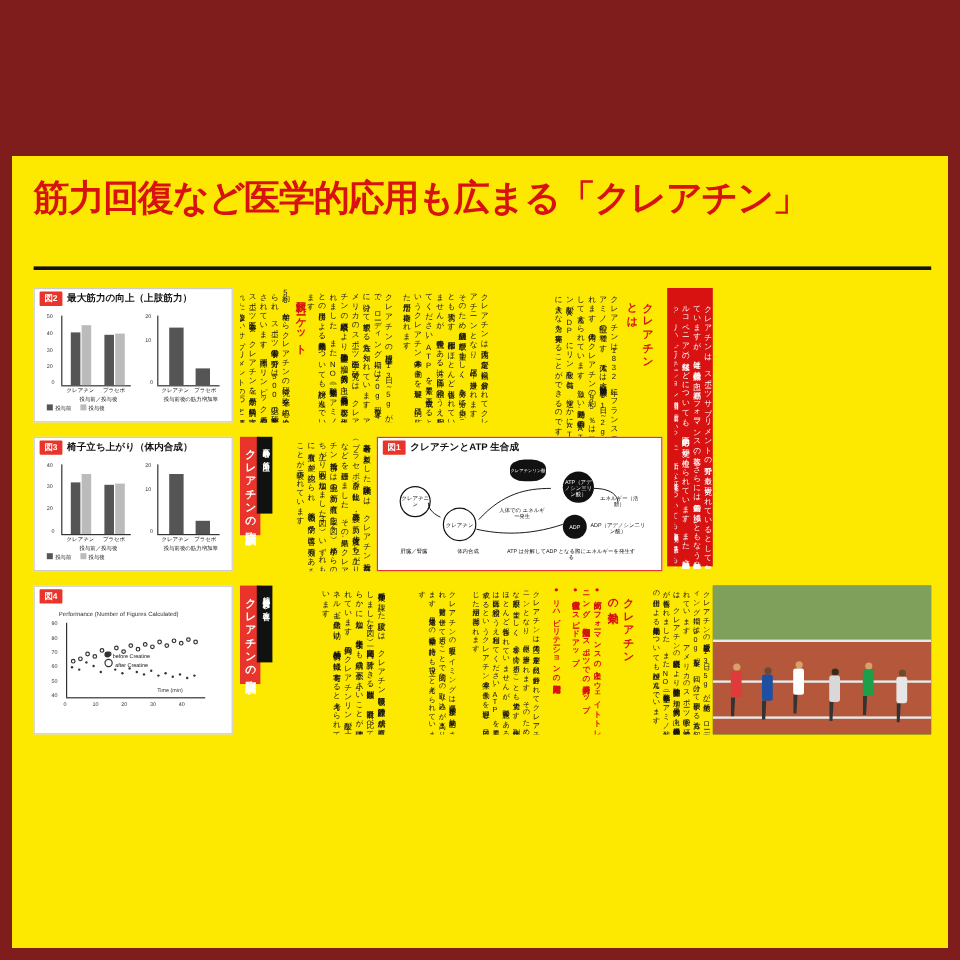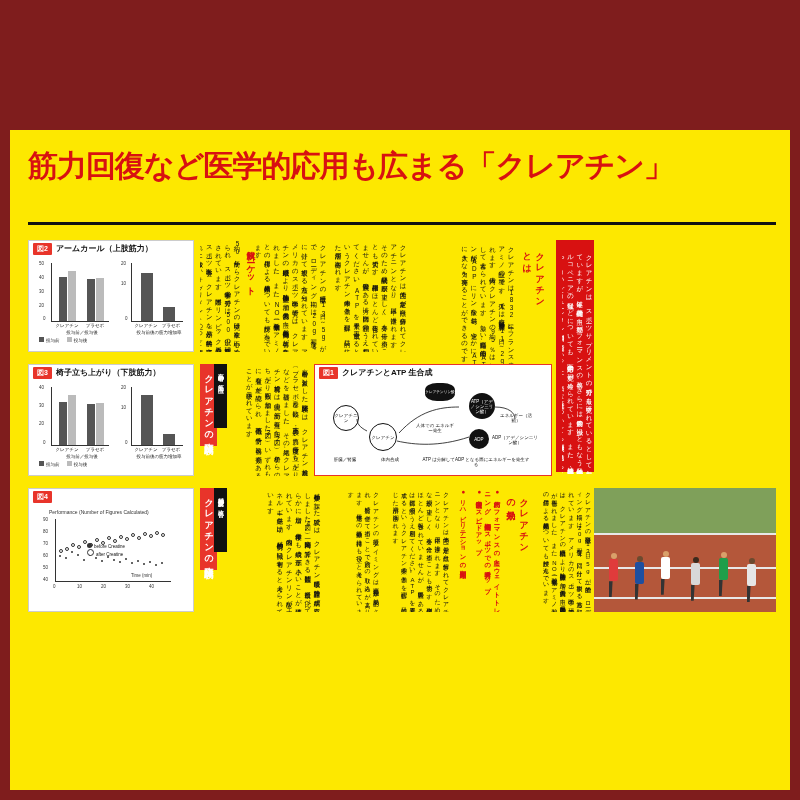--- a/index.html
+++ b/index.html
@@ -117,21 +117,21 @@
 <div class="page">
   <div class="poster">
 
     <div class="headline">筋力回復など医学的応用も広まる「クレアチン」</div>
     <div class="rule"></div>
 
     <div class="content">
 
       <div class="panel" style="left:0px;top:8px;width:166px;height:112px;">
         <div class="panel-title">
-          <span class="fig-label">図2</span><span>アームカール（上肢筋力）</span>
+          <span class="fig-label">図2</span><span>最大筋力の向上（上肢筋力）</span>
         </div>
         <div class="chartbox" style="left:6px;top:18px;width:154px;height:88px;">
 
           <div class="axis" style="left:16px;top:4px;width:1px;height:58px;"></div>
           <div class="axis" style="left:16px;top:62px;width:58px;height:1px;"></div>
           <div class="ctick" style="left:4px;top:2px;">50</div>
           <div class="ctick" style="left:4px;top:16px;">40</div>
           <div class="ctick" style="left:4px;top:30px;">30</div>
           <div class="ctick" style="left:4px;top:44px;">20</div>
           <div class="ctick" style="left:8px;top:57px;">0</div>
@@ -159,21 +159,21 @@
             <div class="bar" style="left:28px;width:12px;height:14px;"></div>
           </div>
           <div class="clabel" style="left:98px;top:64px;width:26px;">クレアチン</div>
           <div class="clabel" style="left:124px;top:64px;width:24px;">プラセボ</div>
           <div class="clabel" style="left:100px;top:71px;width:48px;">投与前後の筋力増加率</div>
         </div>
       </div>
 
       <div class="panel" style="left:0px;top:132px;width:166px;height:112px;">
         <div class="panel-title">
-          <span class="fig-label">図3</span><span>椅子立ち上がり（下肢筋力）</span>
+          <span class="fig-label">図3</span><span>椅子立ち上がり（体内合成）</span>
         </div>
         <div class="chartbox" style="left:6px;top:18px;width:154px;height:88px;">
           <div class="axis" style="left:16px;top:4px;width:1px;height:58px;"></div>
           <div class="axis" style="left:16px;top:62px;width:58px;height:1px;"></div>
           <div class="ctick" style="left:4px;top:2px;">40</div>
           <div class="ctick" style="left:4px;top:20px;">30</div>
           <div class="ctick" style="left:4px;top:38px;">20</div>
           <div class="ctick" style="left:8px;top:57px;">0</div>
           <div class="bars" style="left:22px;top:4px;width:54px;height:58px;">
             <div class="bar" style="left:2px;width:8px;height:43px;"></div>

